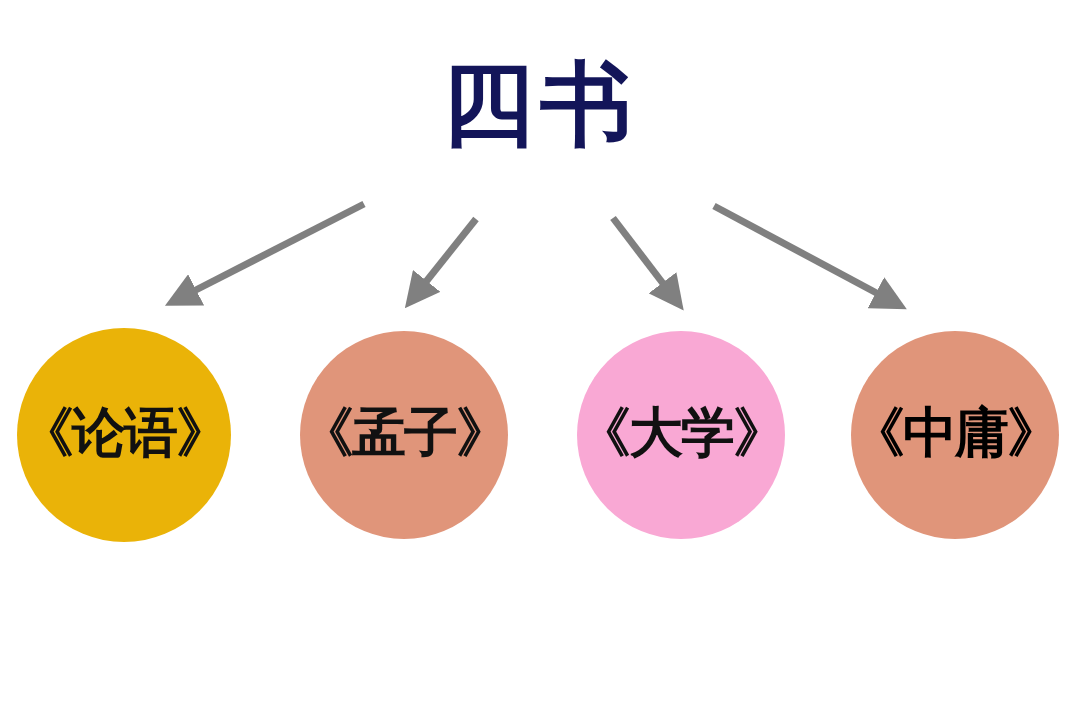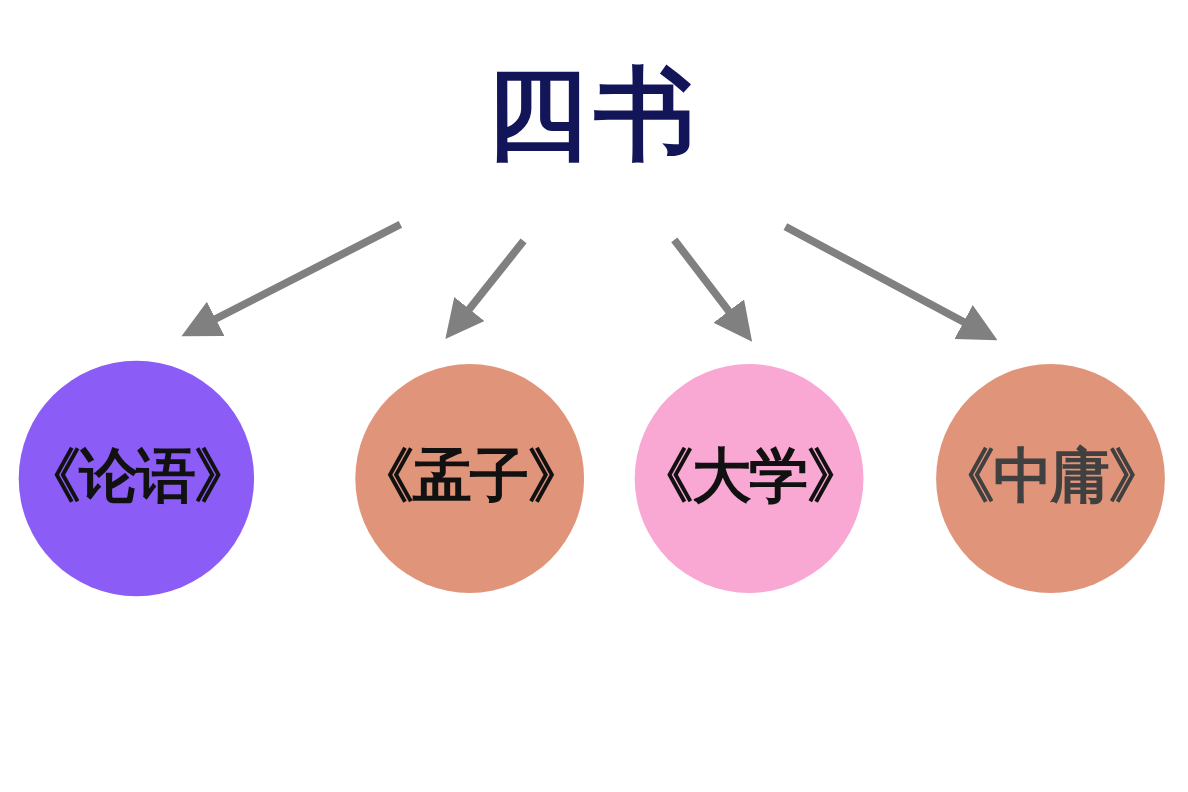--- a/index.html
+++ b/index.html
@@ -81,29 +81,29 @@
       </marker>
     </defs>
     <g id="arrow-group">
         <line x1="364" y1="204" x2="188" y2="294" stroke="#808080" stroke-width="7" marker-end="url(#arrowhead)"></line>
         <line x1="476" y1="219" x2="421" y2="288" stroke="#808080" stroke-width="7" marker-end="url(#arrowhead)"></line>
         <line x1="613" y1="218" x2="668" y2="290" stroke="#808080" stroke-width="7" marker-end="url(#arrowhead)"></line>
         <line x1="714" y1="206" x2="884" y2="297" stroke="#808080" stroke-width="7" marker-end="url(#arrowhead)"></line>
       </g>
   </svg>
 
-  <div class="node-circle" id="node-1" style="left: 17px; top: 328px; width: 214px; height: 214px; background: #8b5cf6;">
+  <div class="node-circle" id="node-1" style="left: 17px; top: 328px; width: 214px; height: 214px; background: #eab308;">
     <span class="node-label" style="color: rgb(17, 17, 17);">《论语》</span>
   </div>
 
-  <div class="node-circle" id="node-2" style="left: 300px; top: 331px; width: 208px; height: 208px; background: rgb(224, 149, 122); margin-left: 23px;">
+  <div class="node-circle" id="node-2" style="left: 300px; top: 331px; width: 208px; height: 208px; background: rgb(224, 149, 122);">
     <span class="node-label" style="color: rgb(17, 17, 17);">《孟子》</span>
   </div>
 
   <div class="node-circle" id="node-3" style="left: 577px; top: 331px; width: 208px; height: 208px; background: #f9a8d4;">
     <span class="node-label" style="color: rgb(17, 17, 17);">《大学》</span>
   </div>
 
   <div class="node-circle" id="node-4" style="left: 851px; top: 331px; width: 208px; height: 208px; background: rgb(224, 149, 122);">
-    <span class="node-label" style="color: #404040;">《中庸》</span>
+    <span class="node-label" style="color: #000000;">《中庸》</span>
   </div>
 
 </div>
 
 </body></html>

